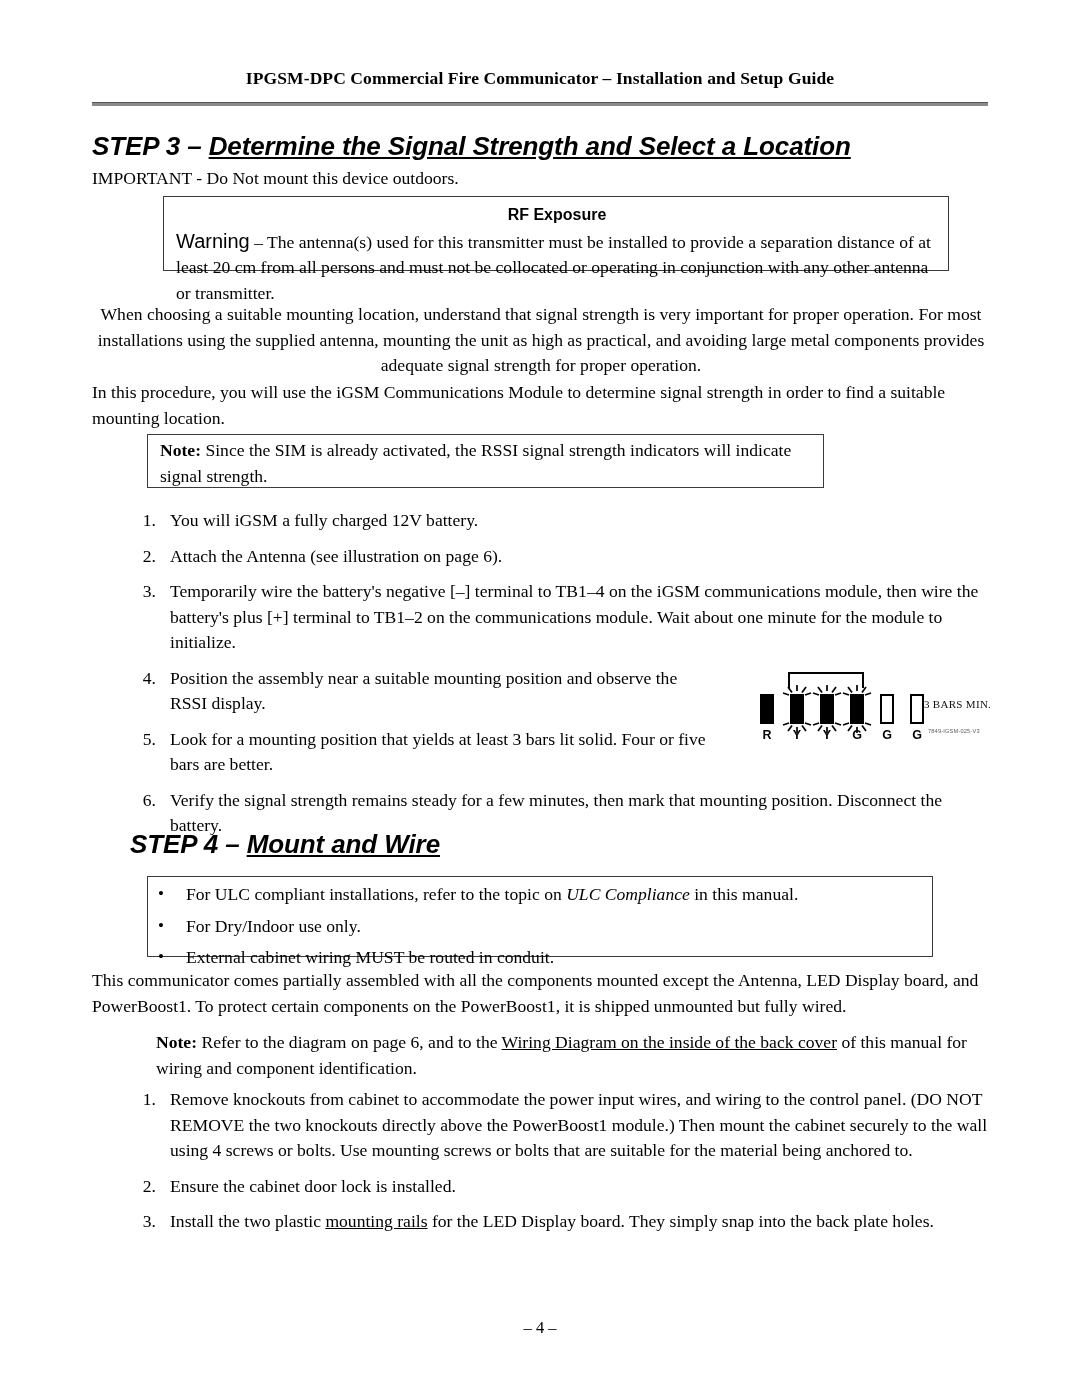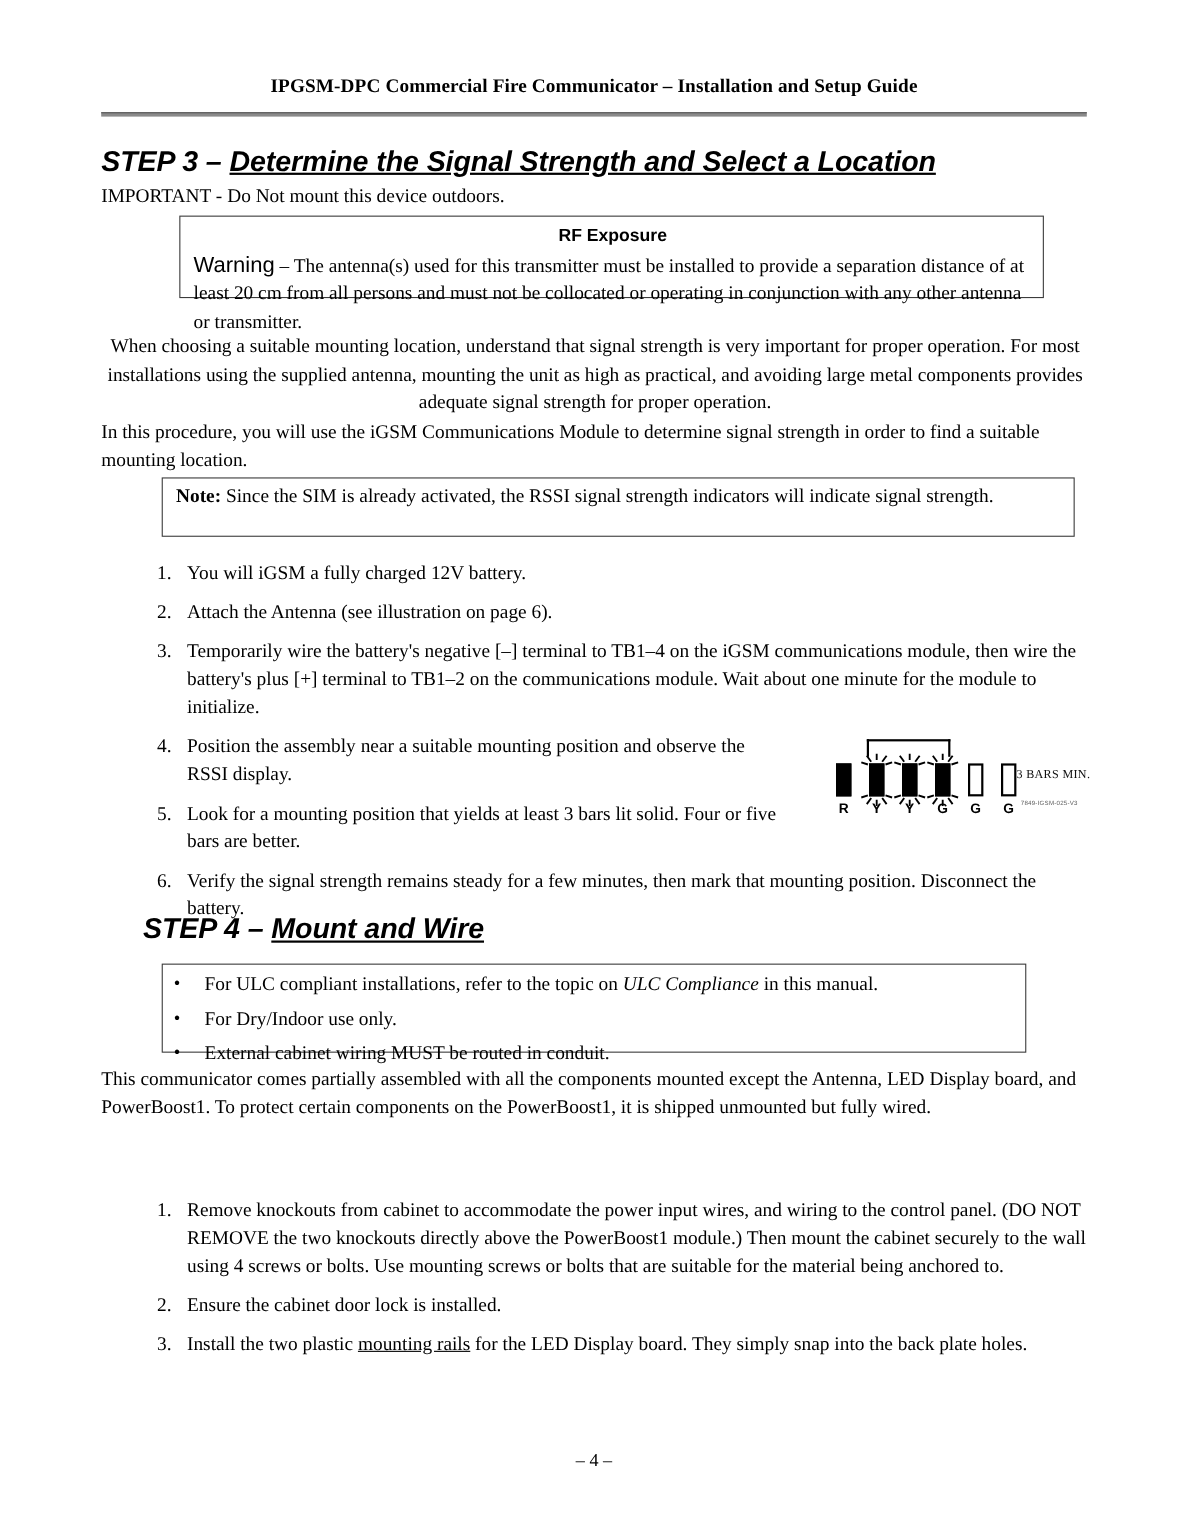--- a/index.html
+++ b/index.html
@@ -230,21 +230,21 @@
     <div class="box-inner" style="padding:5px 10px 6px 12px;">
       <div class="box-title">RF Exposure</div>
       <div><span class="lead-bold">Warning</span><span> – The antenna(s) used for this transmitter must be installed to provide a separation distance of at least 20 cm from all persons and must not be collocated or operating in conjunction with any other antenna or transmitter.</span></div>
     </div>
   </div>
 
   <div class="para" style="left:92px; top:302px; width:898px;text-align:center;">When choosing a suitable mounting location, understand that signal strength is very important for proper operation.  For most installations using the supplied antenna, mounting the unit as high as practical, and avoiding large metal components provides adequate signal strength for proper operation.</div>
 
   <div class="para" style="left:92px; top:380px; width:898px;">In this procedure, you will use the iGSM Communications Module to determine signal strength in order to find a suitable mounting location.</div>
 
-  <div class="box" style="left:147px; top:434px; width:830px; height:54px;">
+  <div class="box" style="left:147px; top:434px; width:677px; height:54px;">
     <div class="box-inner" style="padding:3px 10px 4px 12px;">
       <div><span class="lead-bold-serif">Note:</span><span> Since the SIM is already activated, the RSSI signal strength indicators will indicate signal strength.</span></div>
     </div>
   </div>
 
   <div class="numlist" style="left:122px; top:508px; width:866px;">
 
     <div class="numitem">
       <span class="marker">1.</span>
       <span class="itext">You will iGSM a fully charged 12V battery.</span>
@@ -360,20 +360,21 @@
         <span class="dot">•</span><span>For Dry/Indoor use only.</span>
       </li>
       <li>
         <span class="dot">•</span><span>External cabinet wiring MUST be routed in conduit.</span>
       </li>
     </ul>
   </div>
 
   <div class="para" style="left:92px; top:968px; width:898px;">This communicator comes partially assembled with all the components mounted except the Antenna, LED Display board, and PowerBoost1.  To protect certain components on the PowerBoost1, it is shipped unmounted but fully wired.</div>
 
+  <div class="para" style="left:156px; top:1030px; width:834px;"><span class="lead-bold-serif">Note:</span><span> Refer to the diagram on page 6, and to the </span><span class="undl">Wiring Diagram on the inside of the back cover</span><span> of this manual for wiring and component identification.</span></div>
 
   <div class="numlist" style="left:122px; top:1087px; width:866px;">
 
     <div class="numitem">
       <span class="marker">1.</span>
       <span class="itext">Remove knockouts from cabinet to accommodate the power input wires, and wiring to the control panel.  (DO NOT REMOVE the two knockouts directly above the PowerBoost1 module.)  Then mount the cabinet securely to the wall using 4 screws or bolts.  Use mounting screws or bolts that are suitable for the material being anchored to.</span>
     </div>
 
     <div class="numitem">
       <span class="marker">2.</span>

